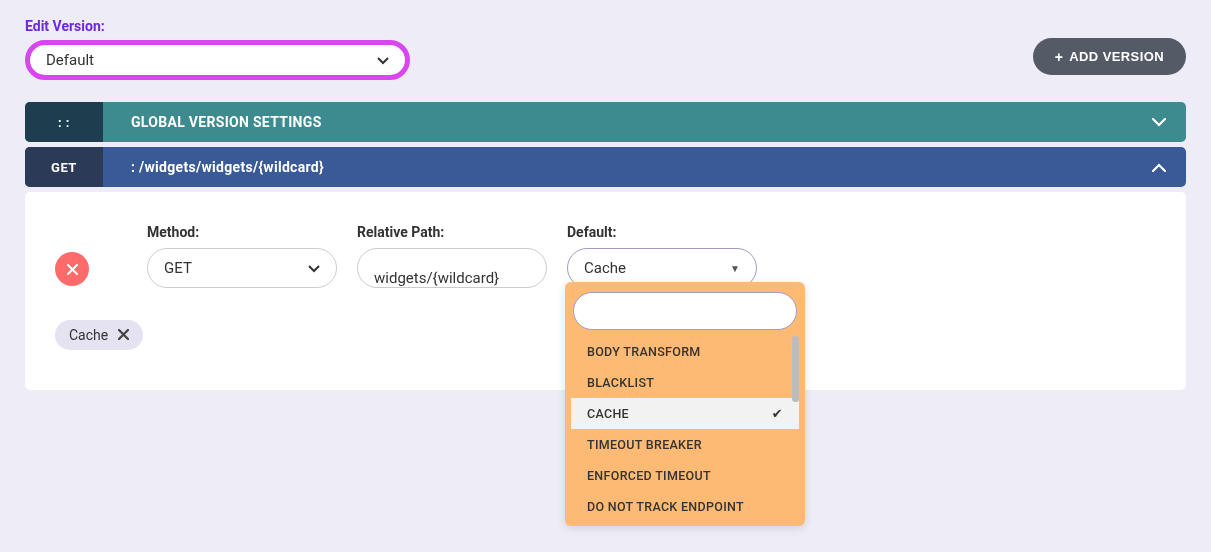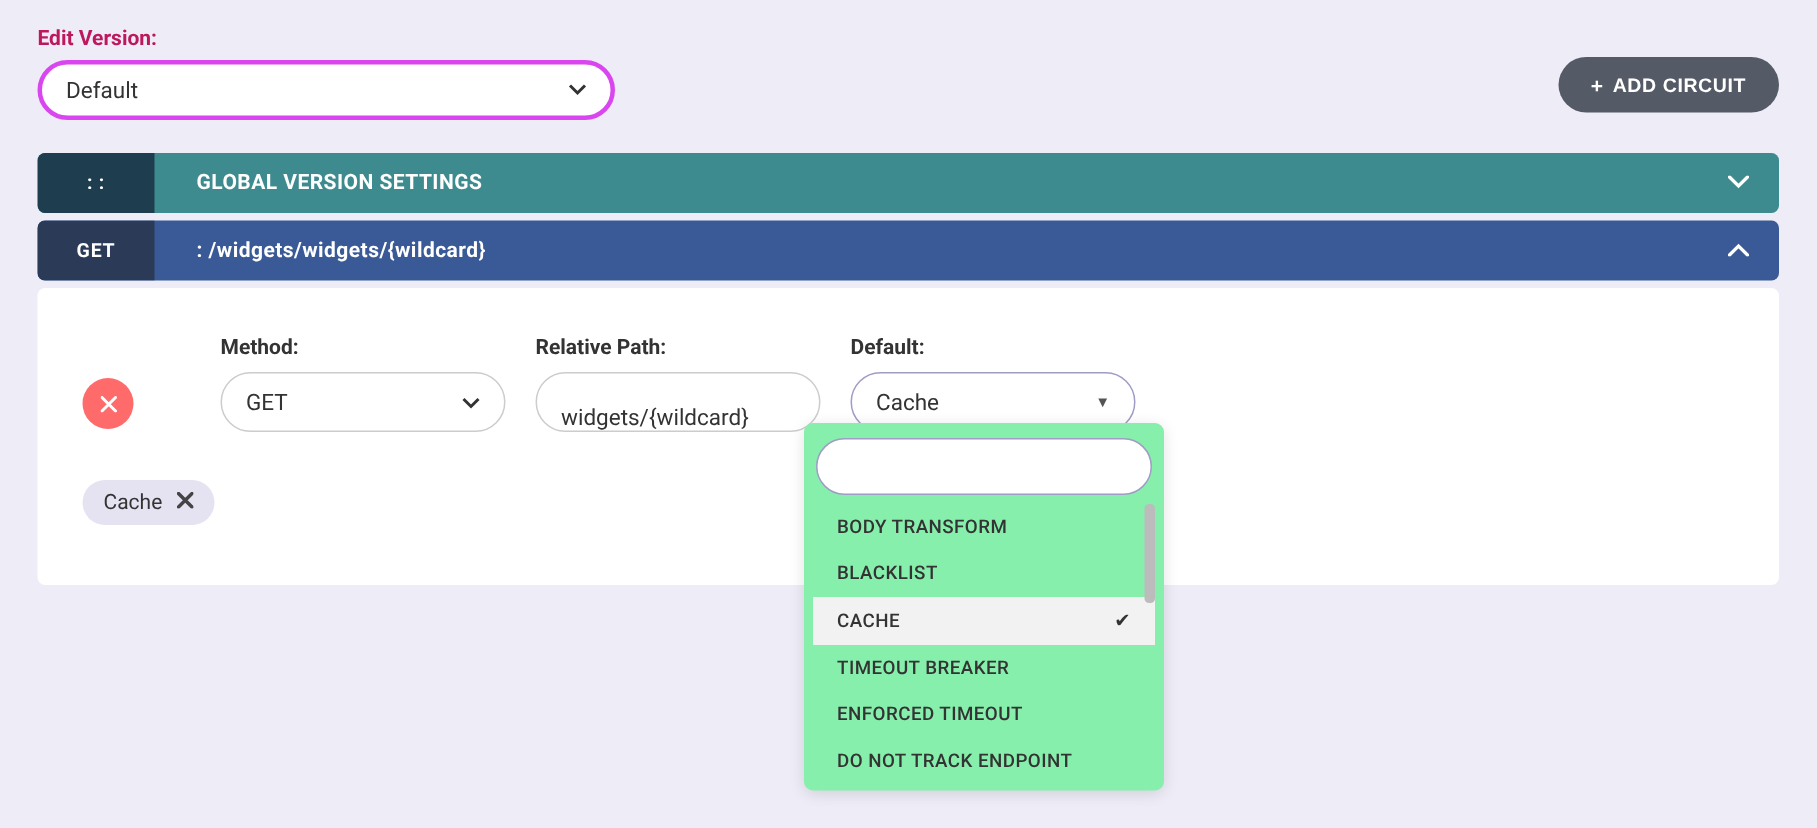--- a/index.html
+++ b/index.html
@@ -17,28 +17,28 @@
   }
   .top-row {
     display: flex;
     justify-content: space-between;
     align-items: flex-start;
     margin-bottom: 22px;
   }
   .edit-version-label {
     font-weight: 700;
     font-size: 14px;
-    color: #be185d;
+    color: #6d28d9;
     margin-bottom: 6px;
     display: block;
   }
   .version-select {
     width: 385px;
     height: 40px;
-    border: 3px solid #d946ef;
+    border: 5px solid #d946ef;
     border-radius: 20px;
     padding: 0 16px;
     font-size: 15px;
     background: #fff;
     display: flex;
     align-items: center;
     justify-content: space-between;
     cursor: pointer;
   }
   .version-select .chevron {
@@ -192,23 +192,23 @@
     color: #444;
     cursor: pointer;
   }
   .chip-area {
     margin-left: 0px;
   }
   
   .dropdown-panel {
     position: absolute;
     top: 282px;
-    left: 536px;
+    left: 565px;
     width: 240px;
-    background: #86efac;
+    background: #fdba74;
     border-radius: 6px;
     box-shadow: 0 2px 10px rgba(0,0,0,0.12);
     padding: 10px 6px 4px 6px;
   }
   .dropdown-search {
     width: 224px;
     height: 38px;
     border: 1px solid #9f9cc6;
     border-radius: 19px;
     margin: 0 auto 6px auto;
@@ -261,21 +261,21 @@
         <span>Default</span>
         <span class="chevron">
           <svg width="12" height="8" viewBox="0 0 12 8">
               <path d="M1 1 L6 6 L11 1" stroke="#333" stroke-width="2" fill="none"></path>
             </svg>
         </span>
       </div>
     </div>
     <button class="add-endpoint-btn">
       <span class="plus-icon">+</span>
-      <span>ADD CIRCUIT</span>
+      <span>ADD VERSION</span>
     </button>
   </div>
 
   <div class="section-bar global">
     <div class="left-chip">: :</div>
     <div class="bar-title">GLOBAL VERSION SETTINGS</div>
     <div class="bar-chevron">
       <svg width="14" height="9" viewBox="0 0 14 9">
           <path d="M1 1 L7 7 L13 1" stroke="#fff" stroke-width="2.2" fill="none" stroke-linecap="round"></path>
         </svg>

